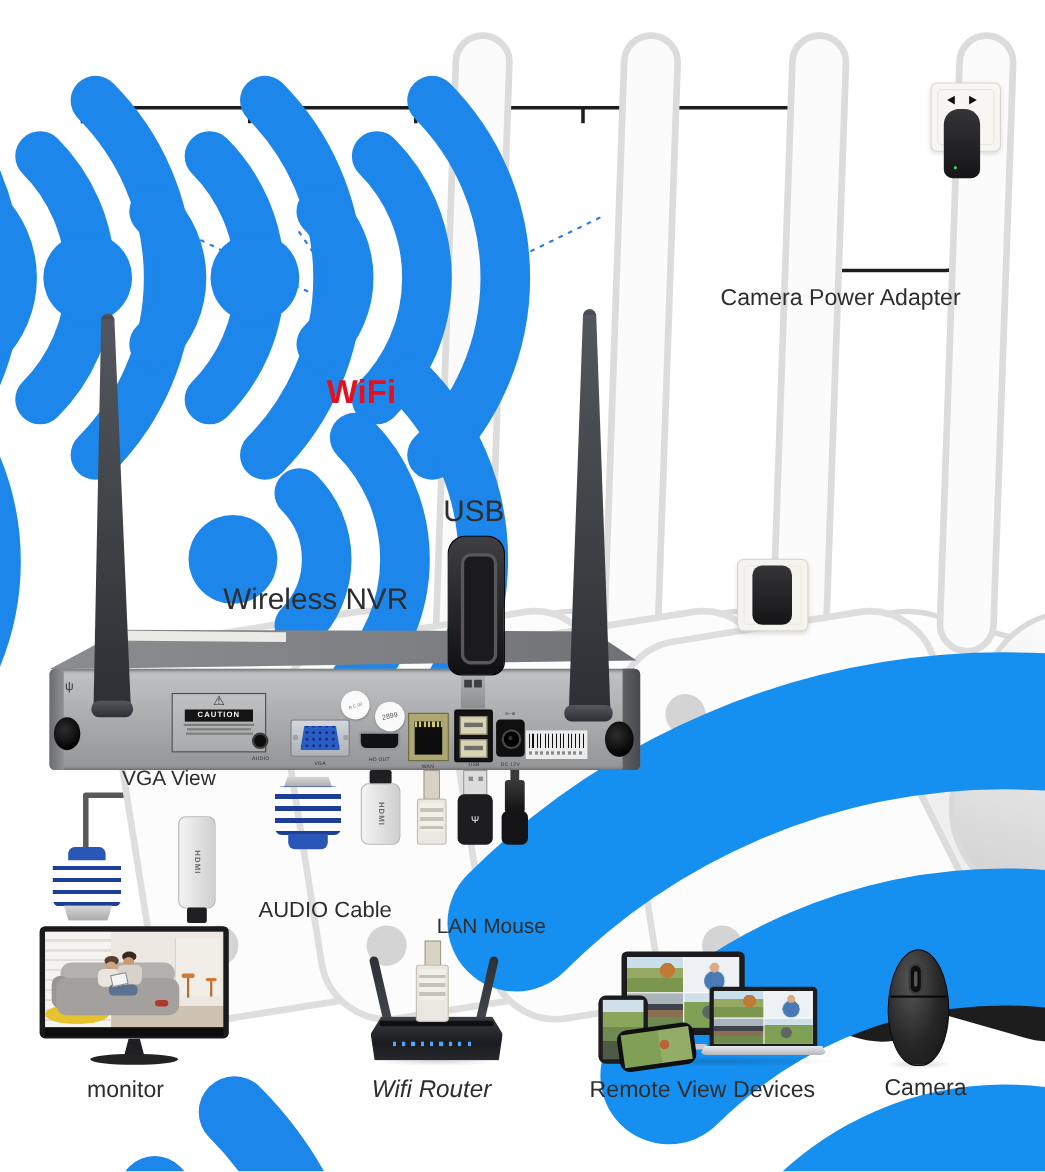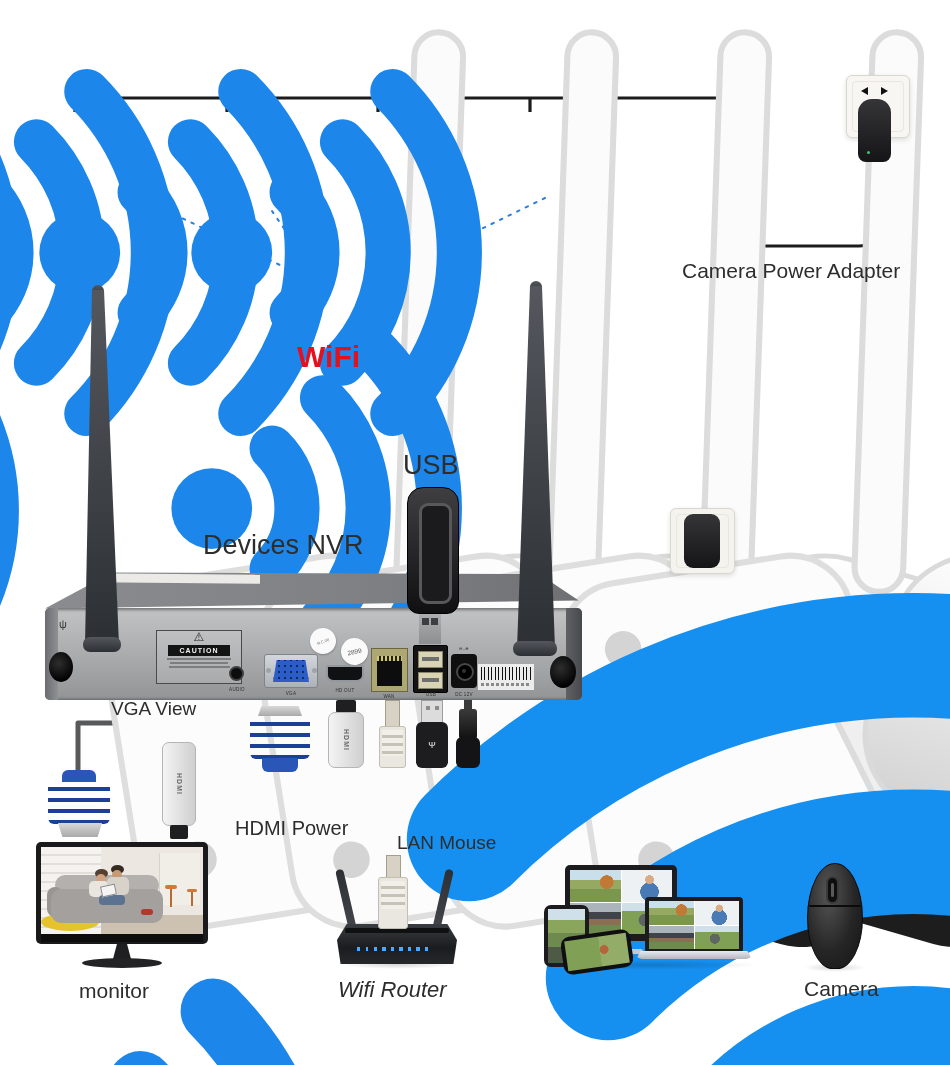--- a/index.html
+++ b/index.html
@@ -432,24 +432,25 @@
       <polygon points="92,290 104,290 119,645 85,645"></polygon>
       <rect x="83" y="637" width="38" height="15" rx="7"></rect>
     </g>
     <g fill="url(#antgrad)">
       <circle cx="536" cy="287" r="6"></circle>
       <polygon points="530,286 542,286 555,649 517,649"></polygon>
       <rect x="513" y="641" width="44" height="15" rx="7"></rect>
     </g>
   </svg>
 
-  <div class="label lbl21" style="left:682px;top:259px;">Camera Power Adapter</div>
+  <div class="label lbl21" style="left:655px;top:259px;">Camera Power Adapter</div>
   <div class="label wifi-red" style="left:297px;top:340px;">WiFi</div>
-  <div class="label lbl27" style="left:203px;top:530px;">Devices NVR</div>
+  <div class="label lbl27" style="left:203px;top:530px;">Wireless NVR</div>
   <div class="label lbl27" style="left:403px;top:450px;">USB</div>
   <div class="label lbl19" style="left:111px;top:698px;">VGA View</div>
-  <div class="label lbl20" style="left:235px;top:817px;">HDMI Power</div>
+  <div class="label lbl20" style="left:235px;top:817px;">AUDIO Cable</div>
   <div class="label lbl19" style="left:397px;top:832px;">LAN Mouse</div>
   <div class="label lbl21" style="left:79px;top:979px;">monitor</div>
   <div class="label lbl22" style="left:338px;top:977px;">Wifi Router</div>
+  <div class="label lbl21" style="left:536px;top:979px;">Remote View Devices</div>
   <div class="label lbl21" style="left:804px;top:977px;">Camera</div>
 
 </div>
 
 </body></html>

